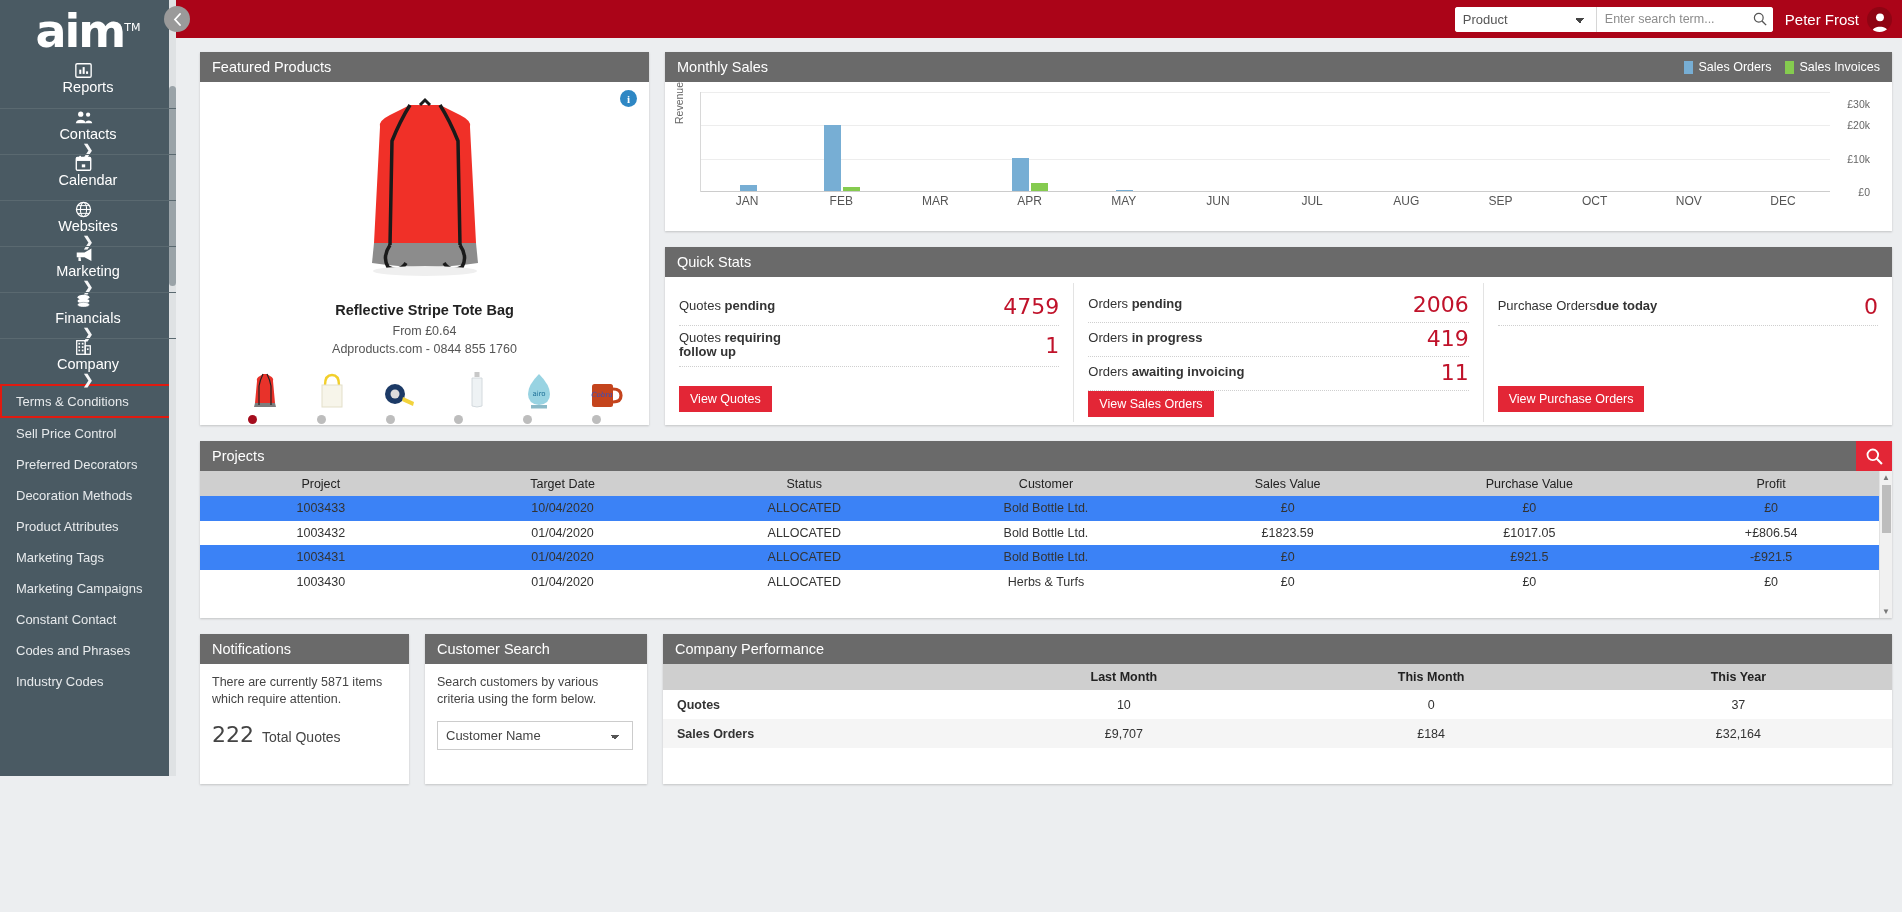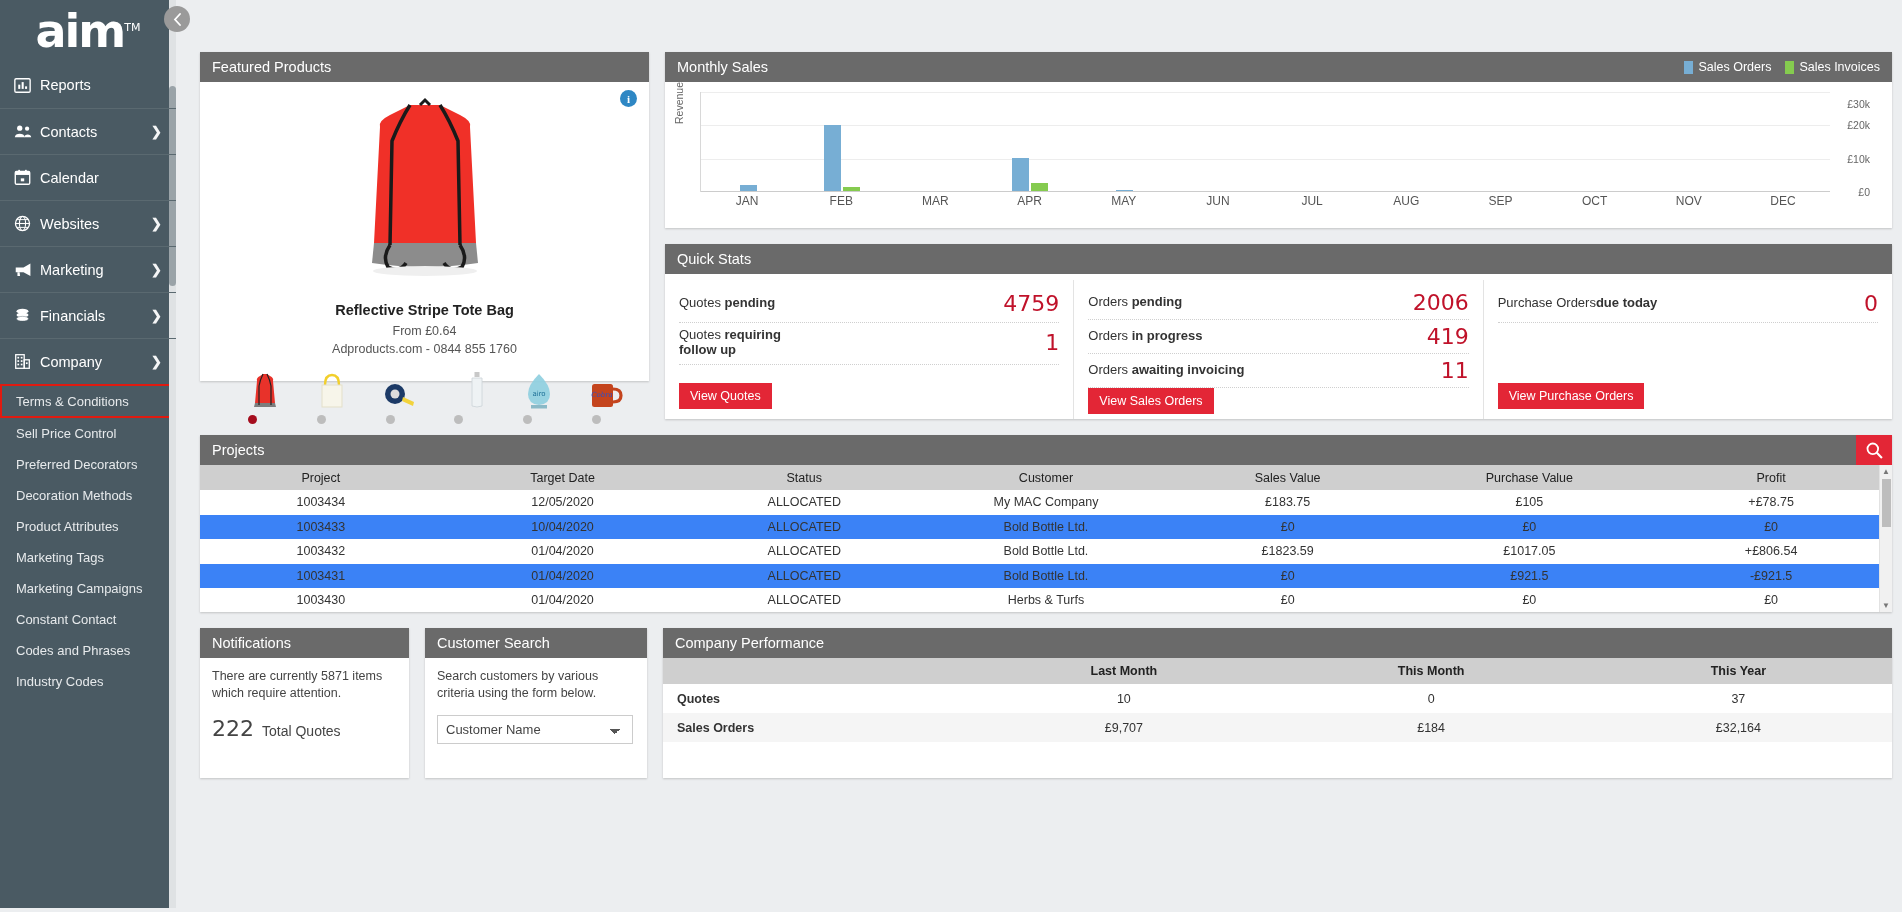--- a/index.html
+++ b/index.html
@@ -7,40 +7,40 @@
     width: 1902px; height: 912px;
     overflow: hidden;
     font-family: "Liberation Sans", sans-serif;
     background: #eceef0;
   }
   .app { position: relative; width: 1902px; height: 912px; }
 
   
   .sidebar {
     position: absolute; left: 0; top: 0;
-    width: 176px; height: 908px;
+    width: 176px; height: 776px;
     background: #4a5a63;
     overflow: hidden;
     z-index: 20;
   }
   .logo-wrap {
     height: 62px; display: flex; align-items: center; justify-content: center;
     position: relative;
   }
   .logo {
     color: #fff; font-size: 46px; font-weight: 700; letter-spacing: -2px;
     line-height: 1; font-family: "DejaVu Sans", sans-serif;
   }
   .logo .tm { font-size: 11px; vertical-align: super; letter-spacing: 0; font-weight: 400;}
   .nav-item {
     display: flex; align-items: center;
     height: 46px; padding: 0 14px;
     color: #fff; font-size: 14.5px;
     border-top: 1px solid #5a6970;
-    cursor: pointer; position: relative;
+    cursor: pointer; position: relative; flex-direction: column;
   }
   .nav-item:first-of-type { border-top: none; }
   .nav-ico { width: 26px; display:flex; align-items:center; }
   .nav-ico svg { display:block; }
   .nav-lbl { flex: 1; }
   .chev { font-size: 13px; opacity: .95; font-weight: 700; }
   .sub-item {
     height: 31px; display: flex; align-items: center;
     padding-left: 16px; color: #e7eaec; font-size: 13px;
     cursor: pointer;
@@ -123,21 +123,21 @@
     font-size: 14.5px; position: relative;
   }
   .panel-head .legend {
     margin-left: auto; display: flex; align-items: center; gap: 14px;
     font-size: 12.5px;
   }
   .legend-item { display: flex; align-items: center; gap: 5px; }
   .legend-sw { width: 9px; height: 13px; display: inline-block; }
 
   
-  .featured { width: 449px; height: 329px; }
+  .featured { width: 449px; height: 373px; }
   .featured-body { position: relative; height: 343px; padding: 8px 10px; }
   .info-btn {
     position: absolute; right: 12px; top: 8px;
     width: 17px; height: 17px; border-radius: 50%;
     background: #2e87c4; color: #fff; font-size: 11px; font-weight: 700;
     display: flex; align-items: center; justify-content: center;
     font-family: "Liberation Serif", serif; cursor: pointer;
   }
   .hero { height: 206px; display: flex; align-items: center; justify-content: center; }
   .prod-title { text-align: center; font-size: 14.5px; font-weight: 700; color: #222; margin-top: 6px;}
@@ -387,20 +387,41 @@
         </div>
       </div>
   </nav>
 
   <div class="collapse-btn">
     <svg width="11" height="13" viewBox="0 0 11 13">
         <path d="M8 1 L3 6.5 L8 12" stroke="#fff" stroke-width="1.8" fill="none" stroke-linecap="round"></path>
       </svg>
   </div>
 
+  <header class="topbar">
+    <div class="search-group">
+      <select class="search-select">
+        <option>Product</option>
+      </select>
+      <input class="search-input" type="text" placeholder="Enter search term..." style="">
+      <div class="search-btn">
+        <svg width="14" height="14" viewBox="0 0 16 16">
+          <circle cx="6.6" cy="6.6" r="5" stroke="#555" stroke-width="1.4" fill="none"></circle>
+          <line x1="10.3" y1="10.3" x2="15" y2="15" stroke="#555" stroke-width="1.6"></line>
+        </svg>
+      </div>
+    </div>
+    <span class="user-name">Peter Frost</span>
+    <div class="avatar">
+      <svg width="22" height="22" viewBox="0 0 24 24">
+        <circle cx="12" cy="8" r="4.3" fill="#fff"></circle>
+        <path d="M3.5 24 C3.5 16.5 20.5 16.5 20.5 24 Z" fill="#fff"></path>
+      </svg>
+    </div>
+  </header>
 
   <main class="main">
 
     <div class="row">
 
       <section class="panel featured">
         <div class="panel-head">
           <span>Featured Products</span>
         </div>
         <div class="featured-body">
@@ -614,29 +635,20 @@
               <th>Project</th>
               <th>Target Date</th>
               <th>Status</th>
               <th>Customer</th>
               <th>Sales Value</th>
               <th>Purchase Value</th>
               <th>Profit</th>
             </tr>
           </thead>
         <tbody id="proj-body">
-            <tr>
-              <td class="linkcell">1003434</td>
-              <td class="datecell">12/05/2020</td>
-              <td>ALLOCATED</td>
-              <td>My MAC Company</td>
-              <td>£183.75</td>
-              <td>£105</td>
-              <td class="pos">+£78.75</td>
-            </tr>
             <tr class="alt">
               <td class="linkcell">1003433</td>
               <td class="datecell">10/04/2020</td>
               <td>ALLOCATED</td>
               <td>Bold Bottle Ltd.</td>
               <td>£0</td>
               <td>£0</td>
               <td>£0</td>
             </tr>
             <tr>

